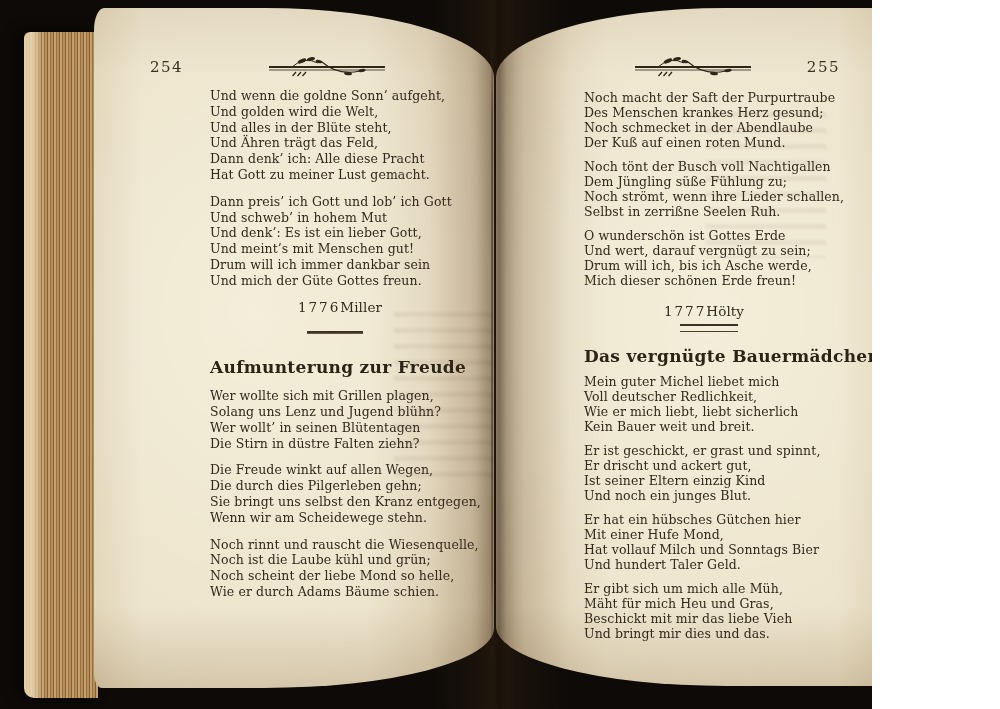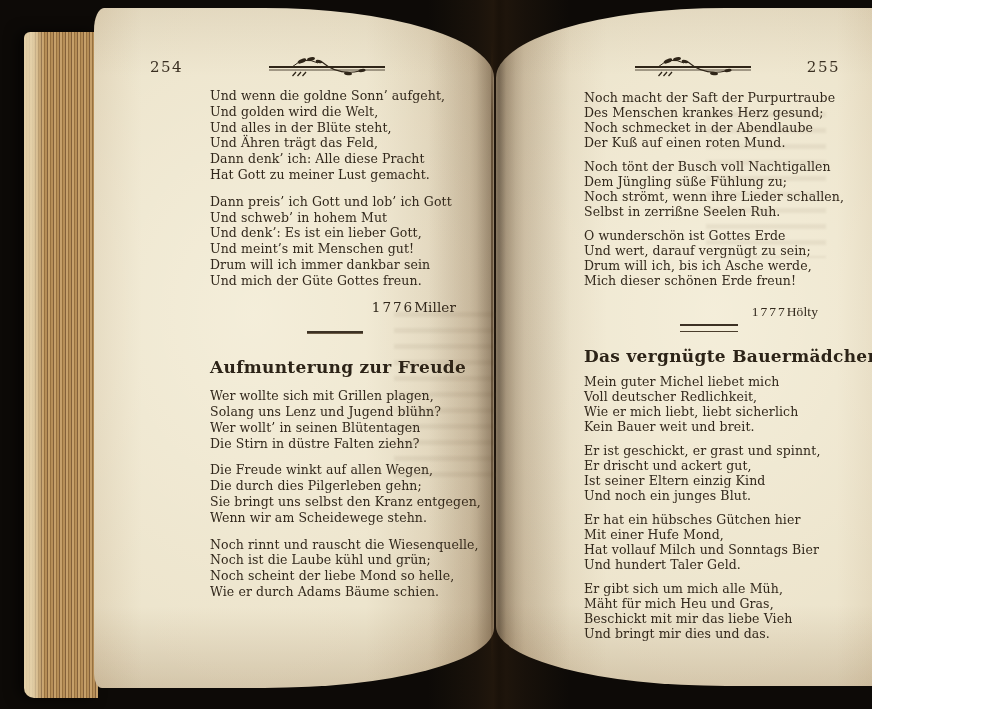--- a/index.html
+++ b/index.html
@@ -57,22 +57,22 @@
   .ornament{position:absolute;top:44px;width:122px;height:30px;}
   .page.left .ornament{left:172px;}
   .page.right .ornament{left:136px;}
 
   .content{position:absolute;font-size:12.5px;line-height:15.8px;letter-spacing:.1px;white-space:nowrap;}
   .page.left .content{left:116px;top:80px;width:250px;}
   .page.right .content{left:88px;top:82px;width:250px;line-height:15px;}
 
   .stanza{margin:0 0 11px 0;}
   .page.right .stanza{margin-bottom:9px;}
-  .byline{display:flex;justify-content:flex-end;align-items:baseline;margin-top:6px;padding:0 4px 0 14px;font-size:13.5px;}
-  .page.right .byline{margin-top:16px;padding:0 16px 0 6px;font-family:Liberation Serif, serif;}
+  .byline{display:flex;justify-content:center;align-items:baseline;margin-top:6px;padding:0 4px 0 14px;font-size:13.5px;}
+  .page.right .byline{margin-top:16px;padding:0 16px 0 6px;}
   .byline .year{letter-spacing:2px;}
   .divider-single{width:56px;height:3px;margin:16px auto 0;background:linear-gradient(180deg,#3c3124 0 2px,rgba(60,49,36,0) 2px),linear-gradient(0deg,#6b5b44 0 1px,rgba(0,0,0,0) 1px);}
   .divider-double{width:58px;height:5px;margin:5px auto 0;border-top:2px solid #3c3124;border-bottom:1px solid #4a3d2c;}
   .poem-title{font-weight:bold;font-size:17px;text-align:center;margin:26px 24px 12px 0;letter-spacing:.3px;color:#2c2317;}
   .page.right .poem-title{margin:17px 30px 10px 0;}
 
   
   .ghost{position:absolute;pointer-events:none;opacity:.08;
     background:repeating-linear-gradient(180deg, rgba(90,70,45,.0) 0 4px, rgba(90,70,45,.9) 4px 9px, rgba(90,70,45,0) 9px 16px);
     filter:blur(1.2px);}

